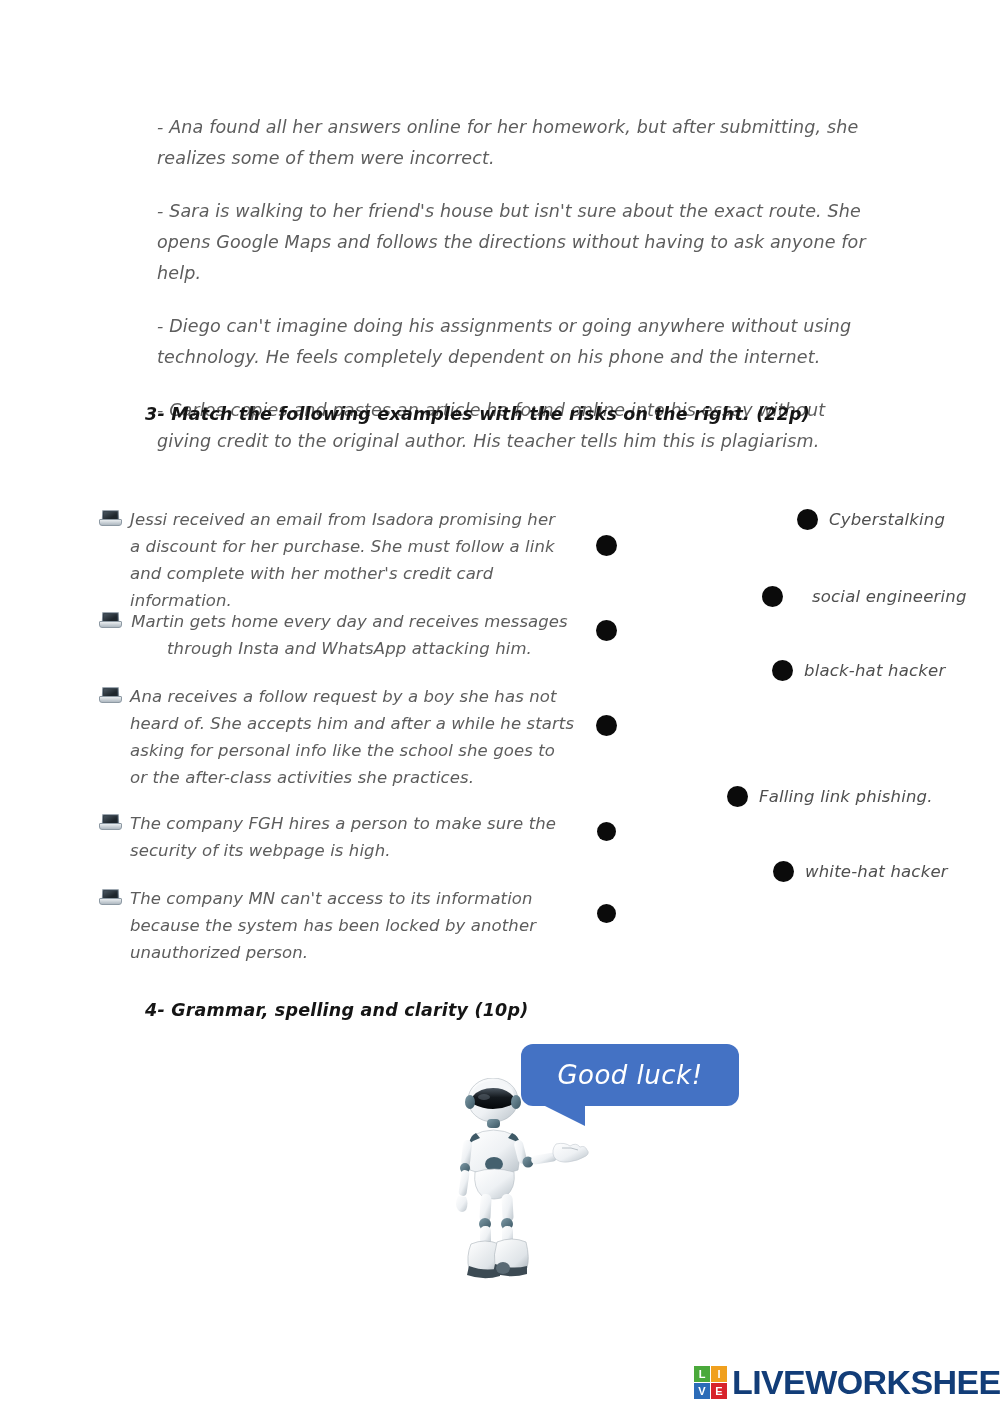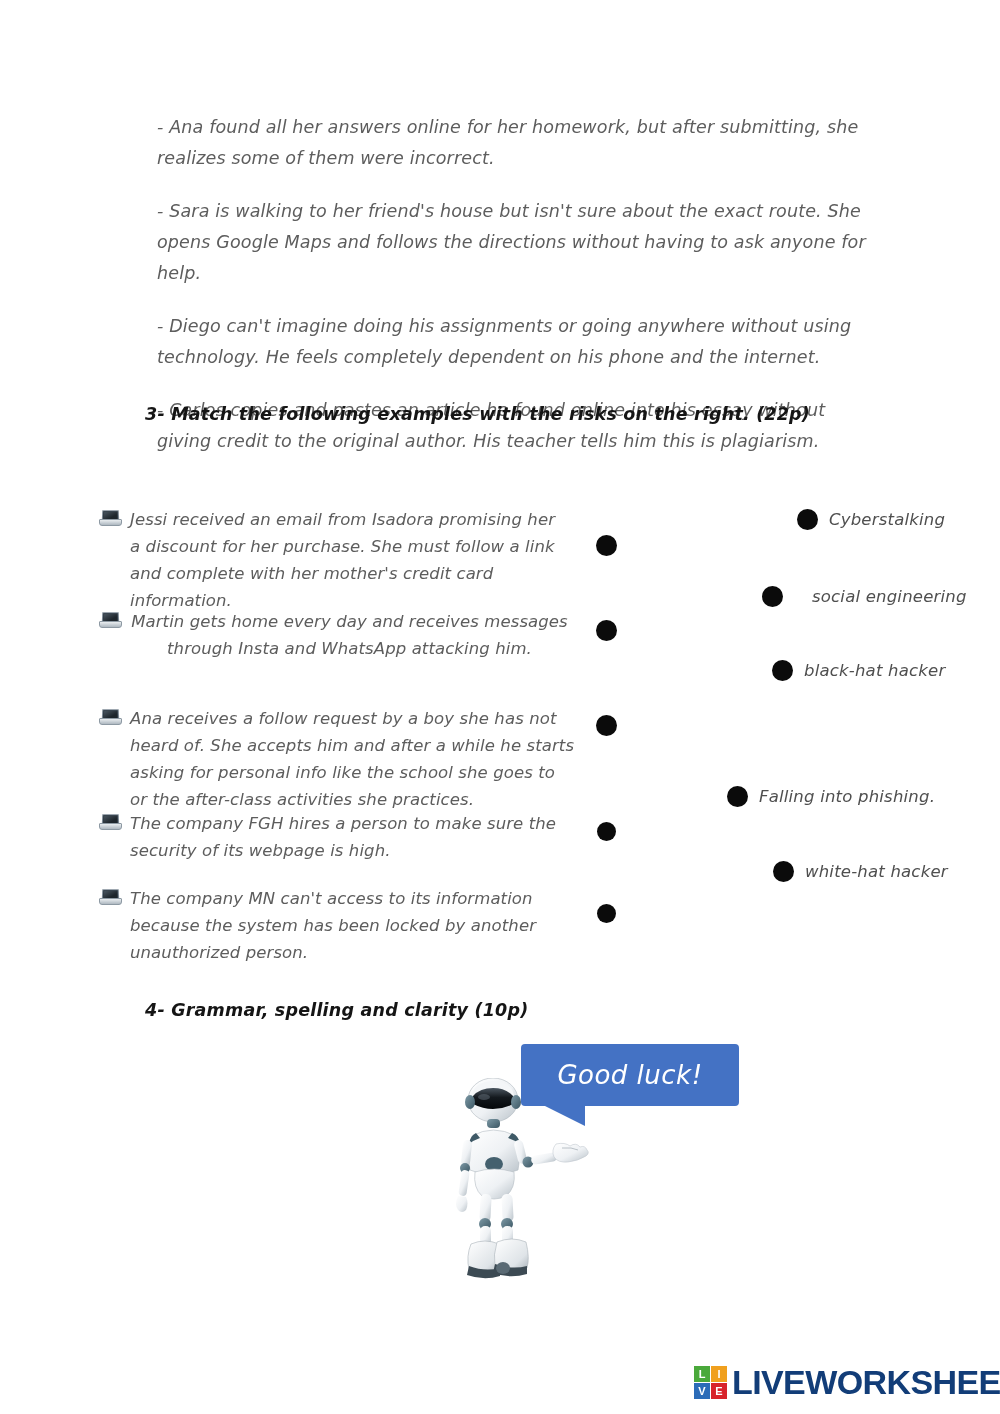--- a/index.html
+++ b/index.html
@@ -151,21 +151,21 @@
   }
 
   
   .bubble {
     position: absolute;
     left: 521px;
     top: 1044px;
     width: 218px;
     height: 62px;
     background: #4472c4;
-    border-radius: 4px;
+    border-radius: 12px;
     display: flex;
     align-items: center;
     justify-content: center;
   }
   .bubble .btext {
     color: #ffffff;
     font-size: 26px;
     font-style: italic;
     letter-spacing: .5px;
   }
@@ -252,21 +252,21 @@
     </div>
 
     <div class="left-item" style="left:84px; top:608px; width:470px;text-align:center;">
       <span class="laptop-icon">
         <span class="screen"></span>
           <span class="base"></span>
       </span>
       <span class="txt hand">Martin gets home every day and receives messages through Insta and WhatsApp attacking him.</span>
     </div>
 
-    <div class="left-item" style="left:84px; top:683px; width:478px;margin-top:22px;">
+    <div class="left-item" style="left:84px; top:683px; width:478px;">
       <span class="laptop-icon">
         <span class="screen"></span>
           <span class="base"></span>
       </span>
       <span class="txt hand">Ana receives a follow request by a boy she has not heard of. She accepts him and after a while he starts asking for personal info like the school she goes to or the after-class activities she practices.</span>
     </div>
 
     <div class="left-item" style="left:84px; top:885px; width:440px;">
       <span class="laptop-icon">
         <span class="screen"></span>
@@ -299,21 +299,21 @@
       <span class="olabel hand">social engineering</span>
     </div>
 
     <div class="right-option" style="left:757px; top:660px;">
       <span class="odot"></span>
       <span class="olabel hand">black-hat hacker</span>
     </div>
 
     <div class="right-option" style="left:712px; top:786px;">
       <span class="odot"></span>
-      <span class="olabel hand">Falling into phishing.</span>
+      <span class="olabel hand">Falling link phishing.</span>
     </div>
 
     <div class="right-option" style="left:758px; top:861px;">
       <span class="odot"></span>
       <span class="olabel hand">white-hat hacker</span>
     </div>
 
   </div>
 
   <div class="heading" id="heading-4">4- Grammar, spelling and clarity  (10p)</div>

